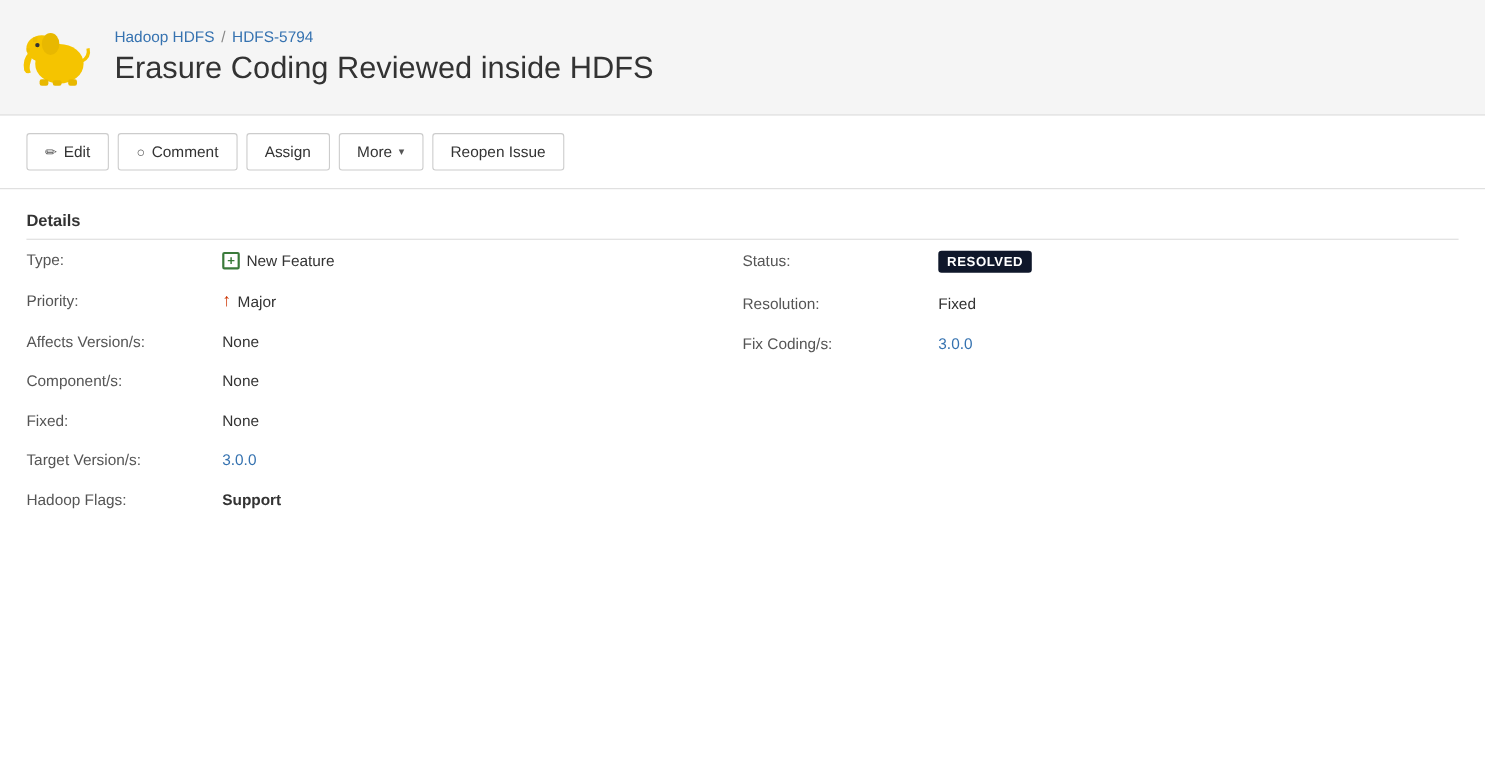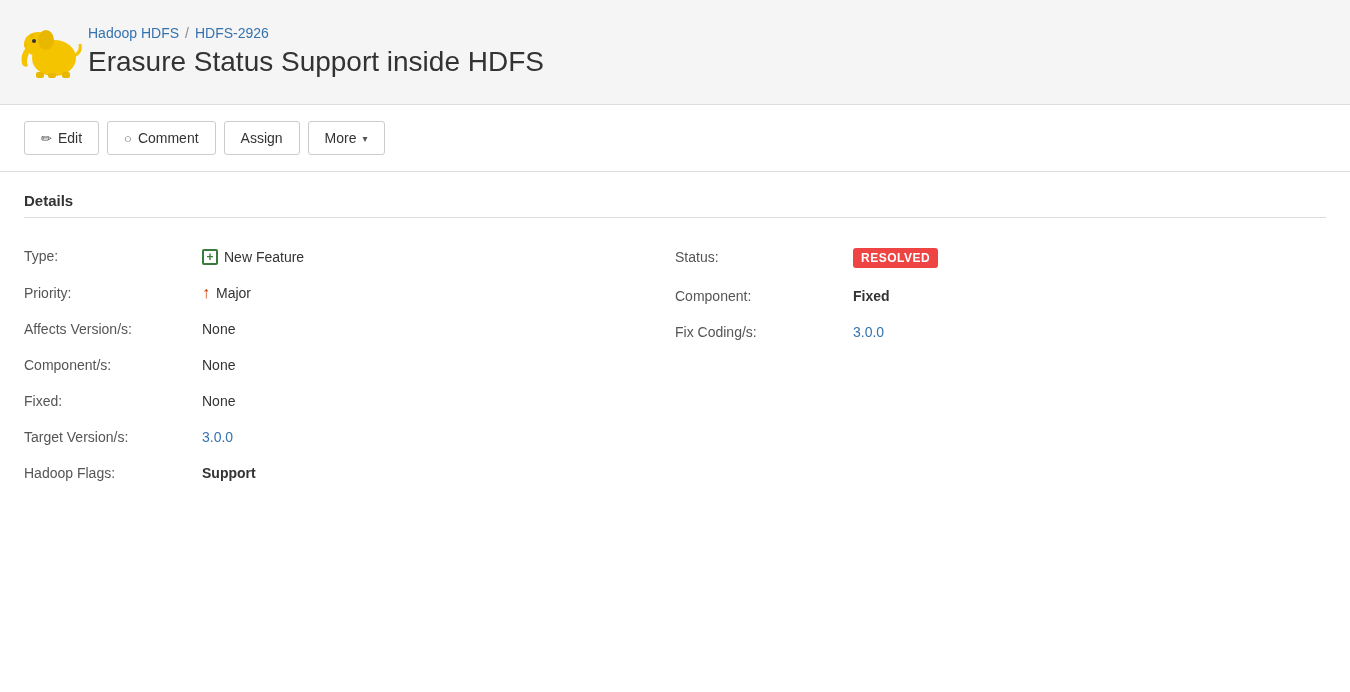--- a/index.html
+++ b/index.html
@@ -12,21 +12,21 @@
       min-height: 692px;
     }
 
     
     .header {
       background: #f5f5f5;
       border-bottom: 1px solid #ddd;
       padding: 16px 24px 16px 16px;
       display: flex;
       align-items: center;
-      gap: 0;
+      gap: 16px;
     }
     .header-text {
       display: flex;
       flex-direction: column;
       gap: 4px;
     }
     .breadcrumb {
       display: flex;
       align-items: center;
       gap: 6px;
@@ -78,21 +78,21 @@
     }
 
     
     .details-section {
       padding: 20px 24px;
     }
     .details-heading {
       font-size: 15px;
       font-weight: bold;
       color: #333;
-      margin-bottom: 20px;
+      margin-bottom: 0;
       padding-bottom: 8px;
       border-bottom: 1px solid #ddd;
     }
     .details-grid {
       display: grid;
       grid-template-columns: 1fr 1fr;
       gap: 0;
     }
     .details-left, .details-right {
       display: flex;
@@ -139,21 +139,21 @@
     .priority-arrow {
       display: inline-block;
       color: #cc3300;
       font-size: 16px;
       line-height: 1;
     }
 
     
     .status-badge {
       display: inline-block;
-      background: #ef4444;
+      background: #0f172a;
       color: #fff;
       font-size: 12px;
       font-weight: bold;
       padding: 3px 8px;
       border-radius: 3px;
       letter-spacing: 0.5px;
     }
 
     
     .hadoop-logo {
@@ -186,42 +186,45 @@
       <path d="M58 40 Q66 36 64 28" stroke="#f5c400" stroke-width="3" fill="none"></path>
 
       <rect x="14" y="18" width="4" height="4" fill="#e8b800" opacity="0.6"></rect>
       <rect x="8" y="28" width="3" height="3" fill="#e8b800" opacity="0.5"></rect>
     </svg>
   </div>
   <div class="header-text">
     <div class="breadcrumb">
       <a>Hadoop HDFS</a>
       <span class="breadcrumb-sep">/</span>
-      <a>HDFS-2926</a>
+      <a>HDFS-5794</a>
     </div>
-    <h1 class="issue-title">Erasure Status Support inside HDFS</h1>
+    <h1 class="issue-title">Erasure Coding Reviewed inside HDFS</h1>
   </div>
 </div>
 
 <div class="toolbar">
   <button class="btn">
     <span class="btn-icon">✏</span>
     <span>Edit</span>
   </button>
   <button class="btn">
     <span class="btn-icon">○</span>
     <span>Comment</span>
   </button>
   <button class="btn">
     <span>Assign</span>
   </button>
   <button class="btn">
     <span>More</span>
     <span class="chevron">▾</span>
   </button>
+  <button class="btn">
+    <span>Reopen Issue</span>
+  </button>
 </div>
 
 <div class="details-section">
   <div class="details-heading">Details</div>
 
   <div class="details-grid">
 
     <div class="details-left">
 
       <div class="detail-row">
@@ -272,22 +275,22 @@
     <div class="details-right">
 
       <div class="detail-row">
         <span class="detail-label">Status:</span>
         <span class="detail-value">
           <span class="status-badge">RESOLVED</span>
         </span>
       </div>
 
       <div class="detail-row">
-        <span class="detail-label">Component:</span>
-        <span class="detail-value" style="font-weight: bold;">Fixed</span>
+        <span class="detail-label">Resolution:</span>
+        <span class="detail-value" style="font-weight: normal;">Fixed</span>
       </div>
 
       <div class="detail-row">
         <span class="detail-label">Fix Coding/s:</span>
         <span class="detail-value">
           <a>3.0.0</a>
         </span>
       </div>
 
     </div>

